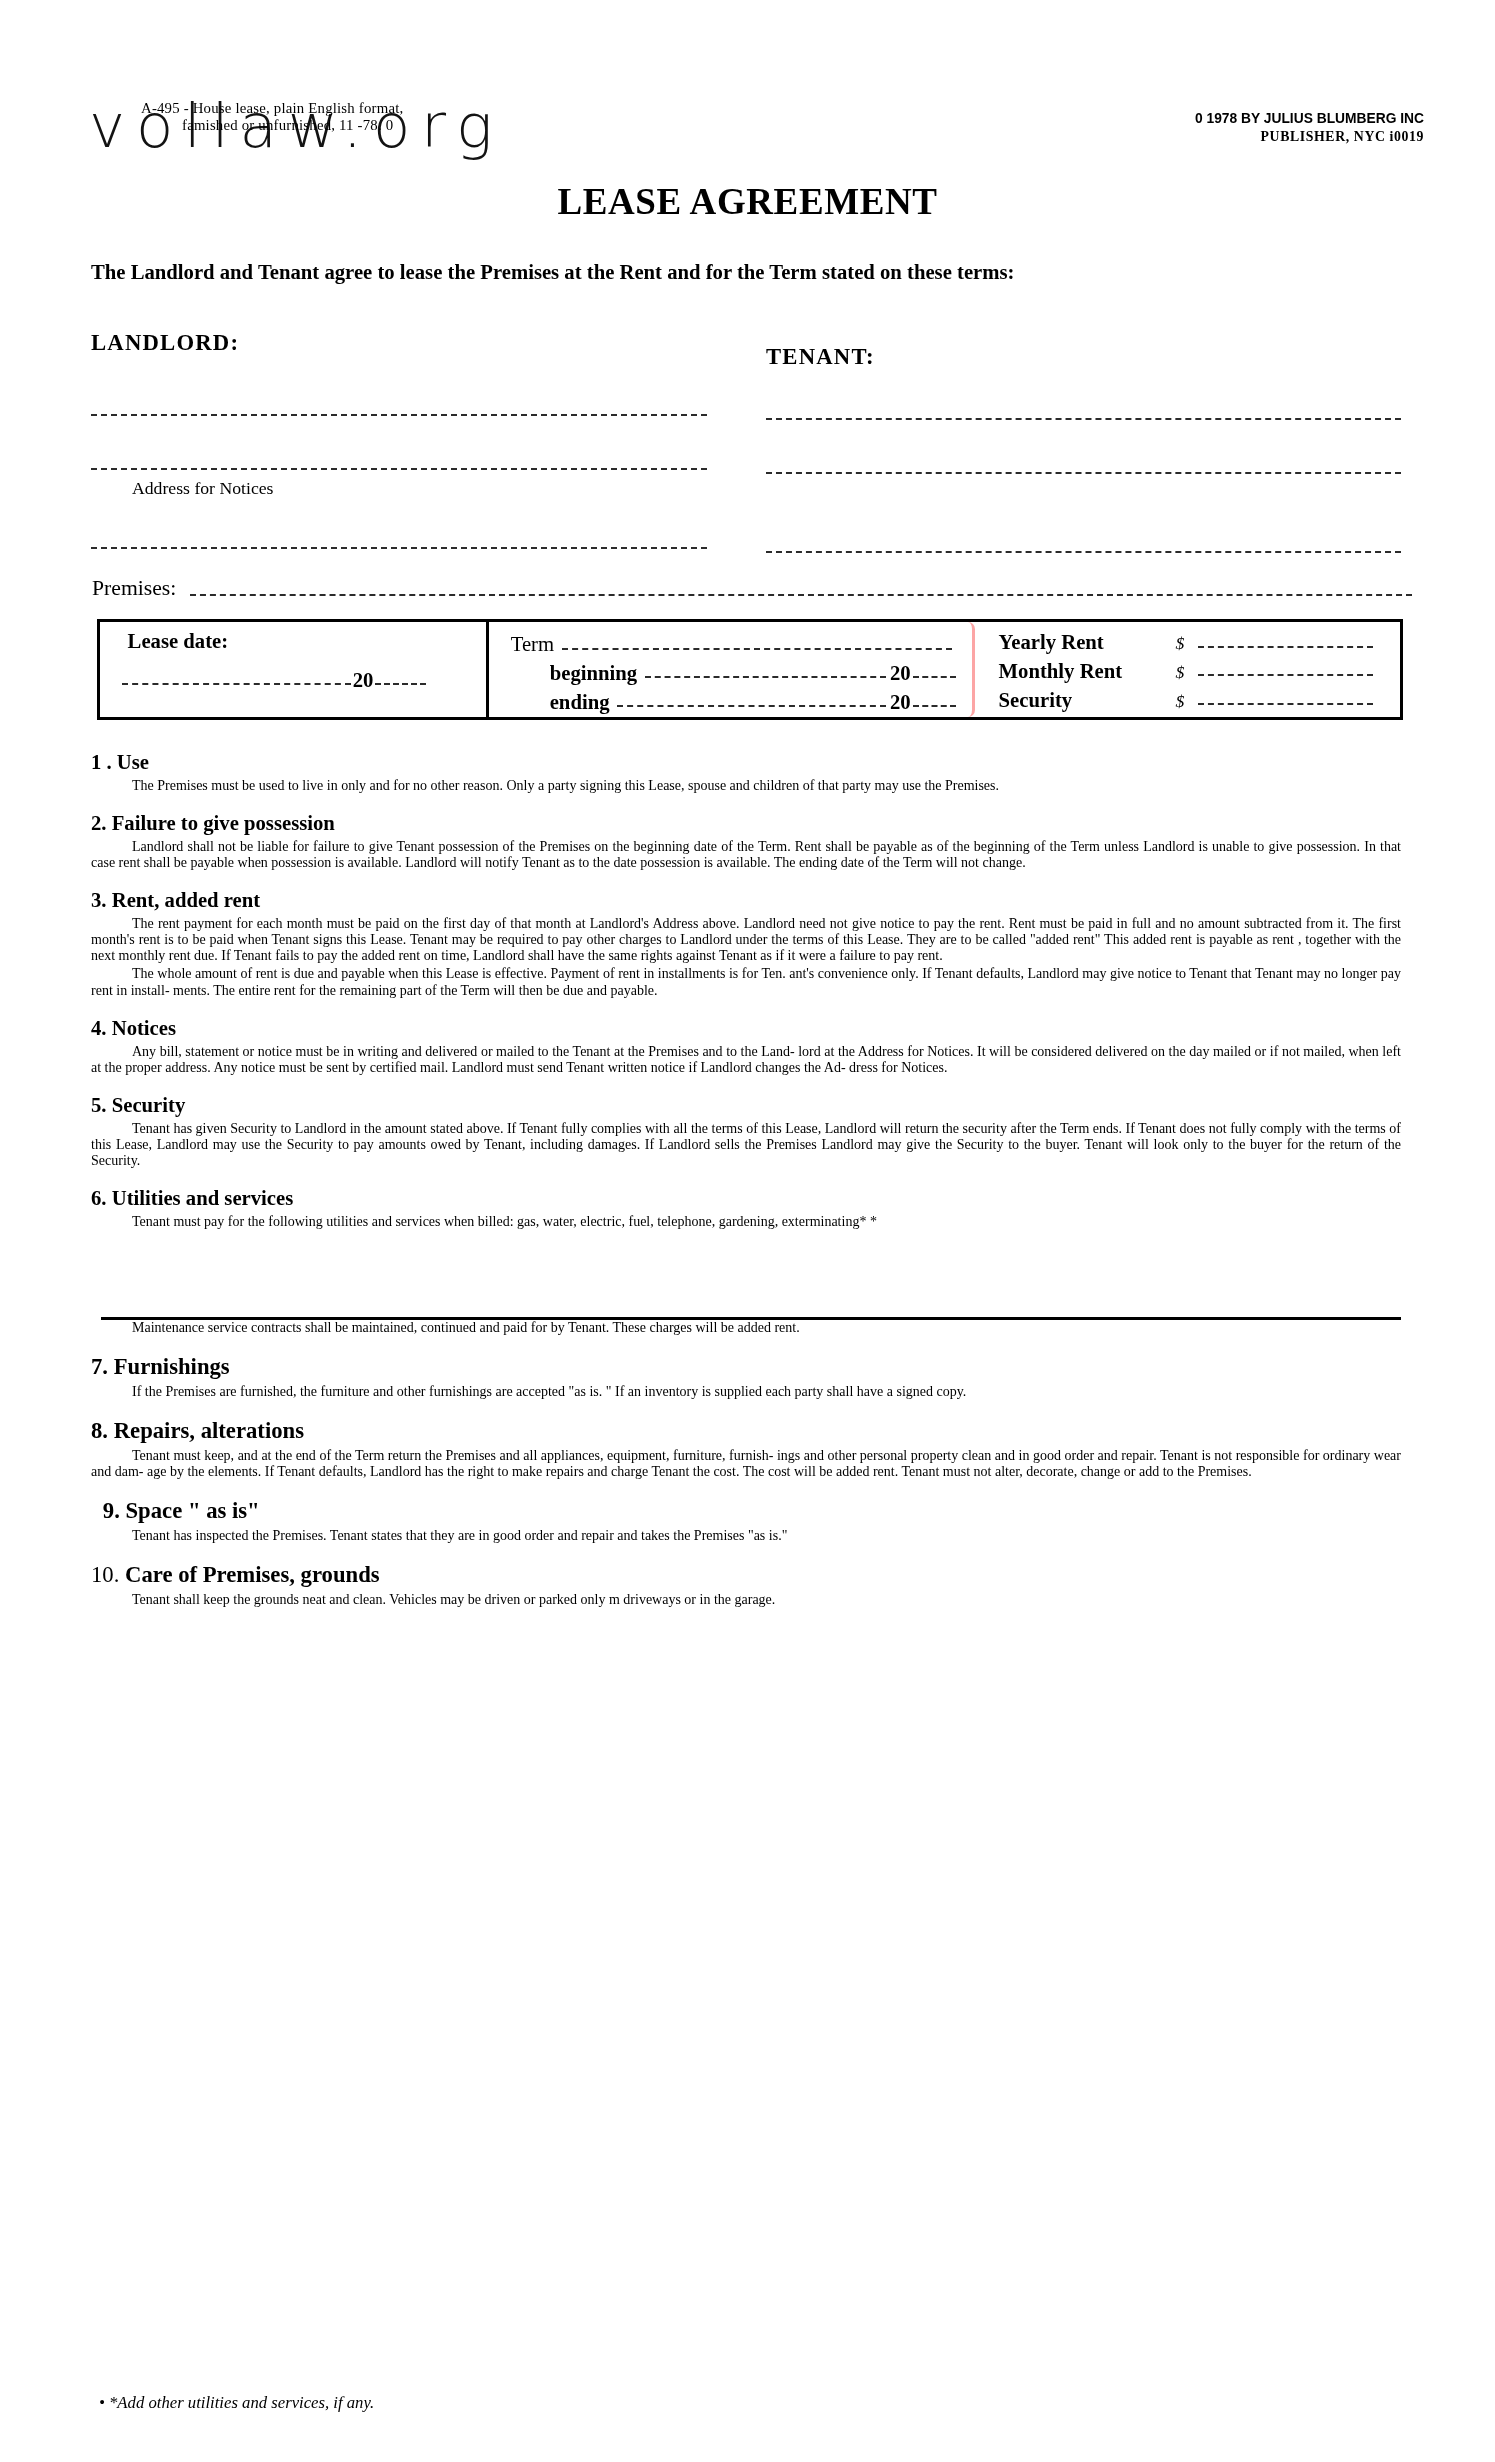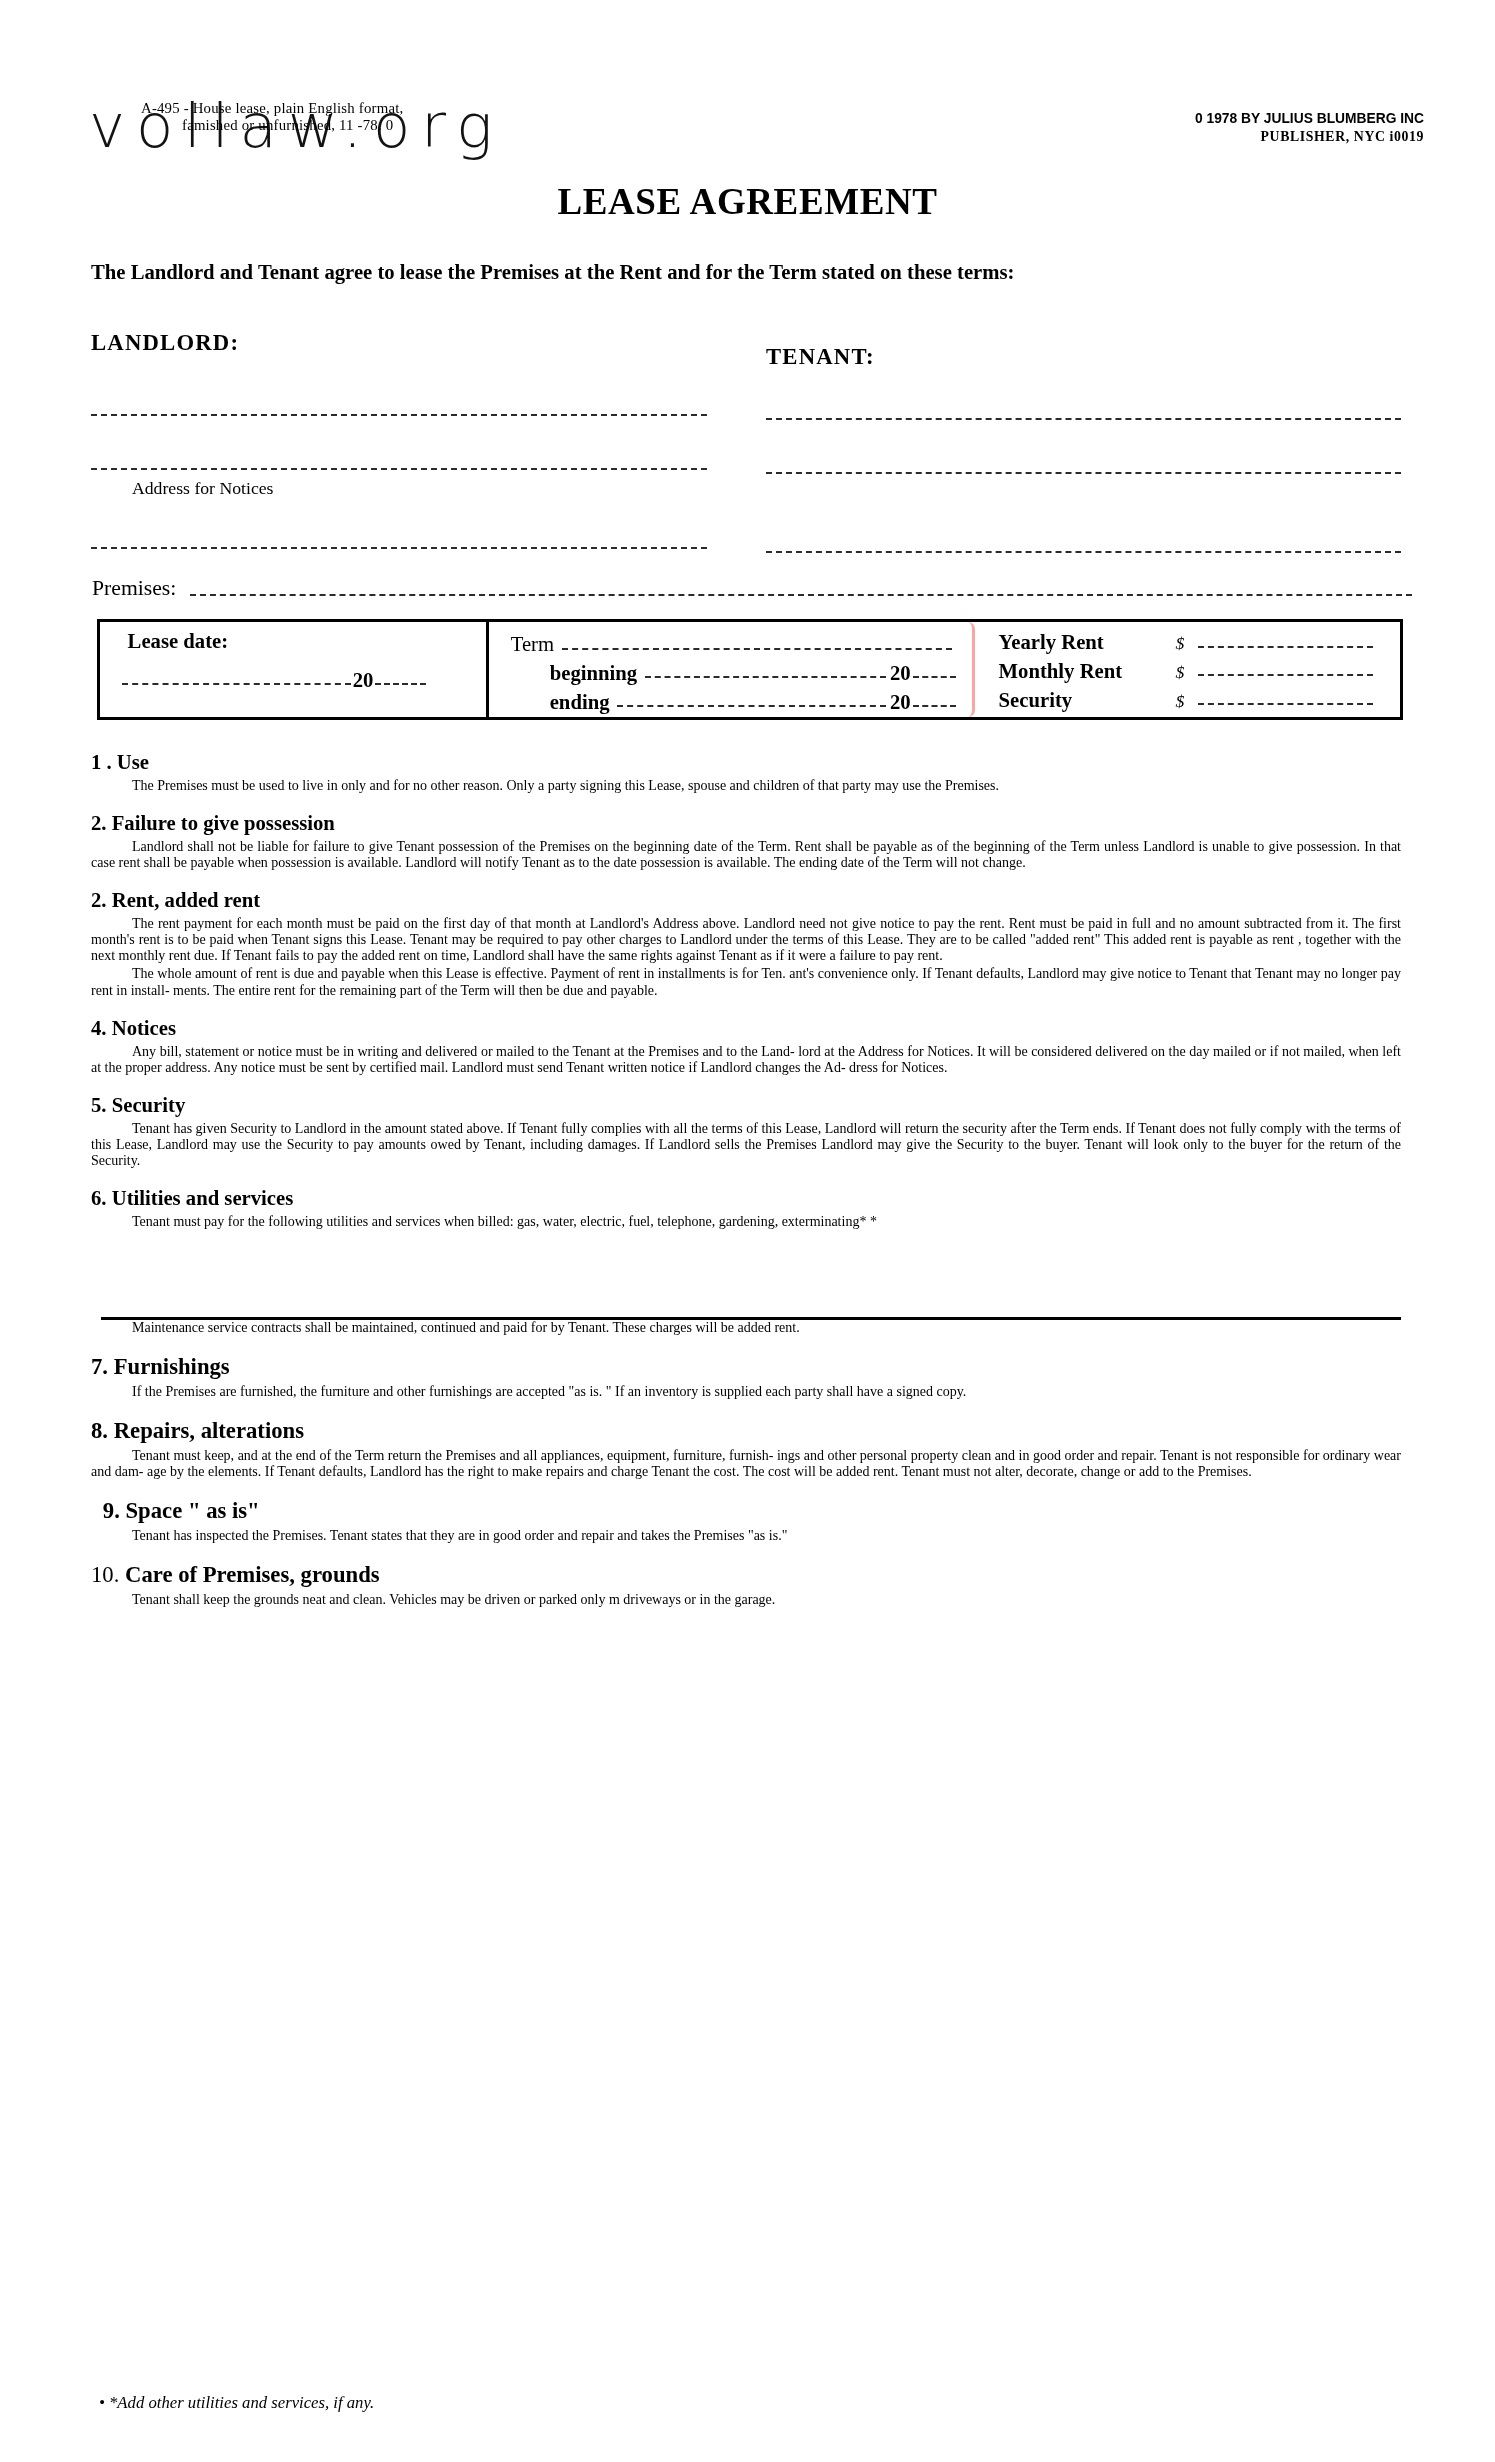--- a/index.html
+++ b/index.html
@@ -333,21 +333,21 @@
       <div class="clause-head">1 . Use</div>
       <p class="clause-p">The Premises must be used to live in only and for no other reason. Only a party signing this Lease, spouse and children of that party may use the Premises.</p>
     </div>
 
     <div class="clause">
       <div class="clause-head">2. Failure to give possession</div>
       <p class="clause-p">Landlord shall not be liable for failure to give Tenant possession of the Premises on the beginning date of the Term. Rent shall be payable as of the beginning of the Term unless Landlord is unable to give possession. In that case rent shall be payable when possession is available. Landlord will notify Tenant as to the date possession is available. The ending date of the Term will not change.</p>
     </div>
 
     <div class="clause">
-      <div class="clause-head">2. Rent, added rent</div>
+      <div class="clause-head">3. Rent, added rent</div>
       <p class="clause-p">The rent payment for each month must be paid on the first day of that month at Landlord's Address above. Landlord need not give notice to pay the rent. Rent must be paid in full and no amount subtracted from it. The first month's rent is to be paid when Tenant signs this Lease. Tenant may be required to pay other charges to Landlord under the terms of this Lease. They are to be called "added rent" This added rent is payable as rent , together with the next monthly rent due. If Tenant fails to pay the added rent on time, Landlord shall have the same rights against Tenant as if it were a failure to pay rent.</p>
       <p class="clause-p">The whole amount of rent is due and payable when this Lease is effective. Payment of rent in installments is for Ten. ant's convenience only. If Tenant defaults, Landlord may give notice to Tenant that Tenant may no longer pay rent in install- ments. The entire rent for the remaining part of the Term will then be due and payable.</p>
     </div>
 
     <div class="clause">
       <div class="clause-head">4. Notices</div>
       <p class="clause-p">Any bill, statement or notice must be in writing and delivered or mailed to the Tenant at the Premises and to the Land- lord at the Address for Notices. It will be considered delivered on the day mailed or if not mailed, when left at the proper address. Any notice must be sent by certified mail. Landlord must send Tenant written notice if Landlord changes the Ad- dress for Notices.</p>
     </div>
 
     <div class="clause">

